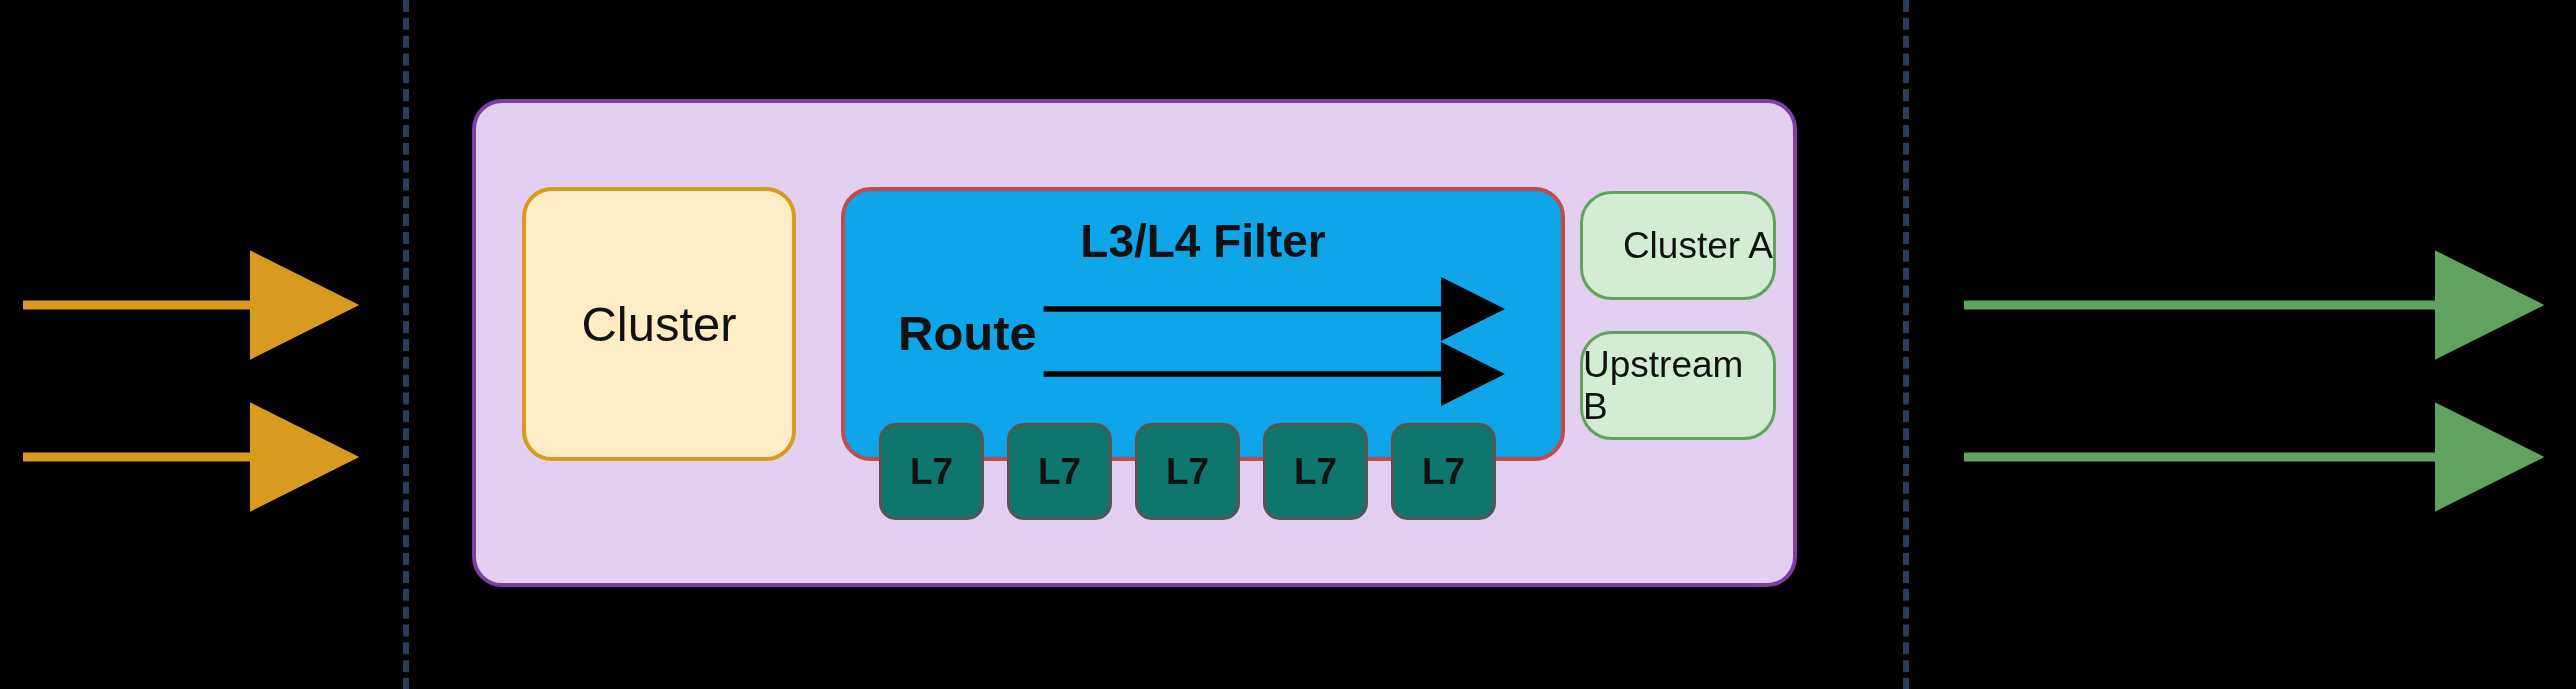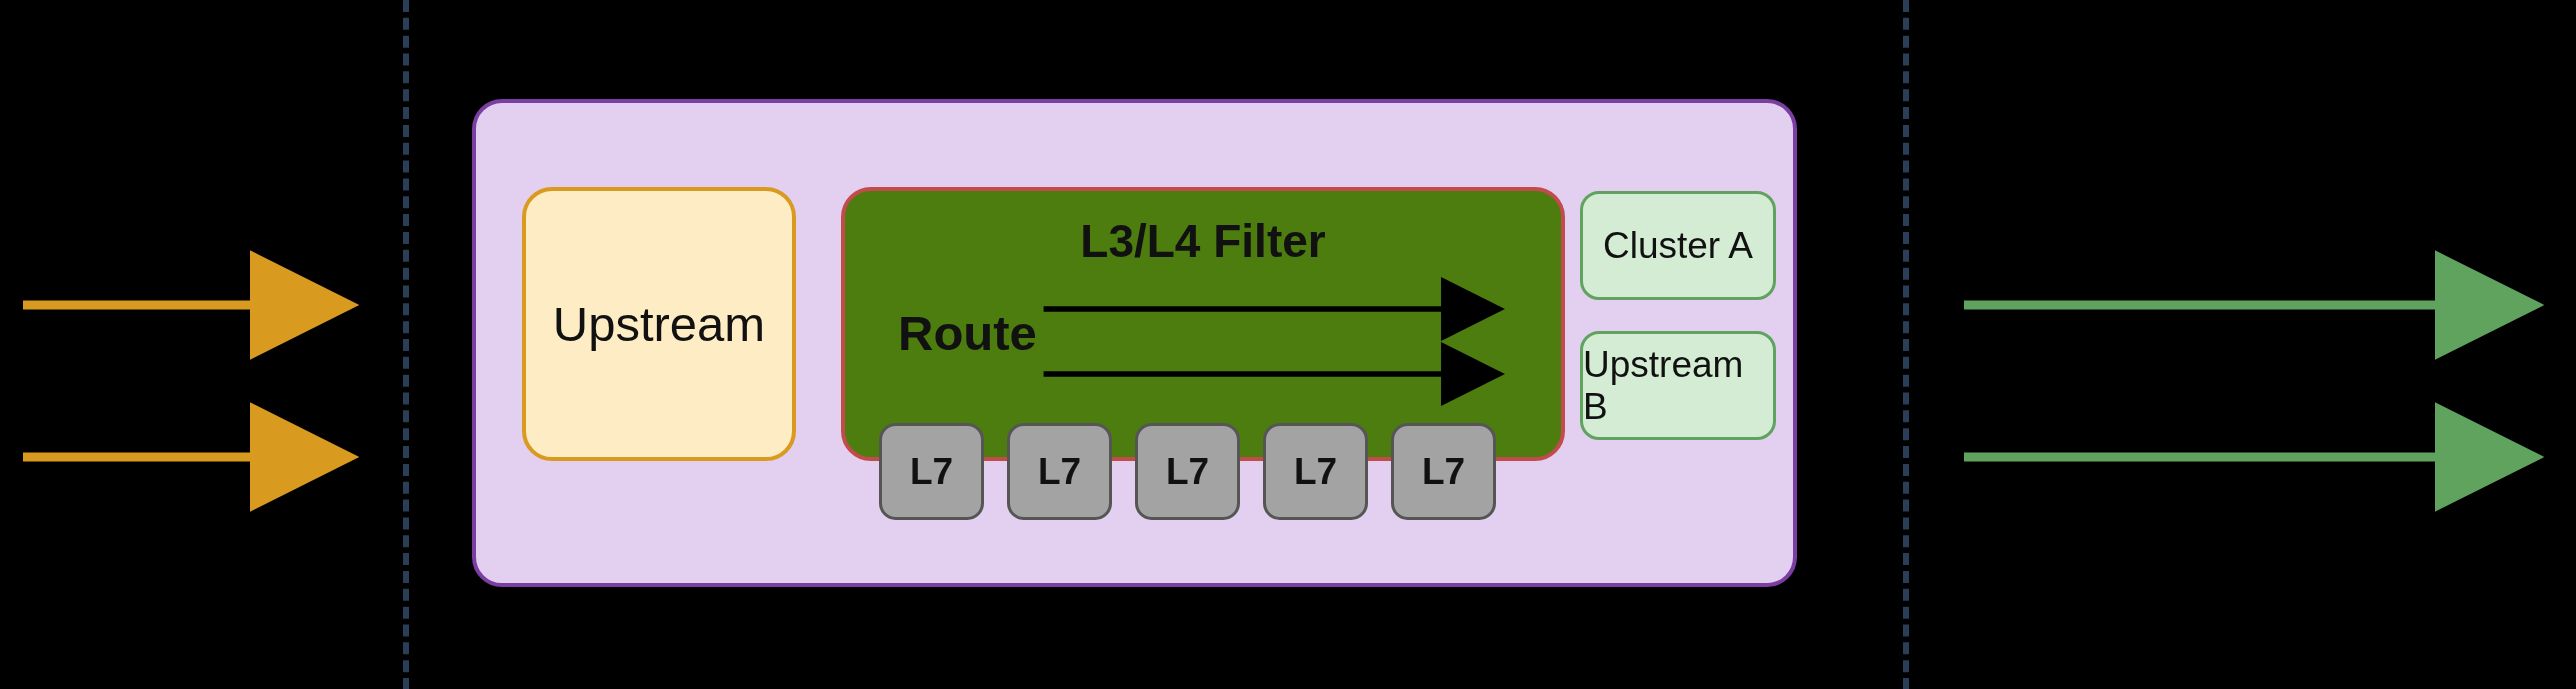--- a/index.html
+++ b/index.html
@@ -6,28 +6,28 @@
   .stage{position:relative;width:2576px;height:690px}
   
   .dash{position:absolute;top:0;width:0;height:690px;border-left:6.9px dashed #2b3e57}
   
   svg.arrow{position:absolute;overflow:visible}
   
   .envoy{position:absolute;left:472px;top:99px;width:1317px;height:480px;background:#e3cfef;border:4.6px solid #7b3fa3;border-radius:30px}
   
   .listener{position:absolute;left:46px;top:84px;width:266px;height:266px;background:#feecc4;border:4.6px solid #d99a20;border-radius:30px;display:flex;align-items:center;justify-content:center;font-size:49px;color:#111}
   
-  .filter{position:absolute;left:365px;top:84px;width:716px;height:266px;background:#4d7c0f;border:4.6px solid #c24b4b;border-radius:30px}
+  .filter{position:absolute;left:365px;top:84px;width:716px;height:266px;background:#0ea5e9;border:4.6px solid #c24b4b;border-radius:30px}
   .filter-title{position:absolute;left:0;right:0;top:23px;text-align:center;font-size:46px;font-weight:700;color:#111}
   .route-label{position:absolute;left:53px;top:114px;font-size:49px;font-weight:700;color:#111}
   
   .l7row{position:absolute;left:403px;top:320px;display:flex;gap:23px}
-  .l7{width:99px;height:91px;background:#a3a3a3;border:3.8px solid #555;border-radius:16.7px;display:flex;align-items:center;justify-content:center;font-size:37px;font-weight:700;color:#111}
+  .l7{width:99px;height:91px;background:#0f766e;border:3.8px solid #555;border-radius:16.7px;display:flex;align-items:center;justify-content:center;font-size:37px;font-weight:700;color:#111}
   
-  .cluster{position:absolute;left:1104px;width:190px;height:103px;background:#d4ecd4;border:3.8px solid #5fa35f;border-radius:19px;display:flex;align-items:center;justify-content:center;font-size:37px;color:#111}
+  .cluster{position:absolute;left:1104px;width:190px;height:103px;background:#d4ecd4;border:3.8px solid #5fa35f;border-radius:32px;display:flex;align-items:center;justify-content:flex-end;font-size:37px;color:#111}
   .clusterA{top:88px}
   .clusterB{top:228px}
   
   .upstream{position:absolute;left:2025px;top:133px;background:#fff;padding:4.6px 15px;font-size:50px;font-weight:700;color:#000;letter-spacing:0.8px}
 </style>
 </head>
 <body>
 
 <div class="stage">
 
@@ -55,21 +55,21 @@
       </defs>
     <line x1="0" y1="30" x2="750" y2="30" stroke="#5fa35f" stroke-width="12" marker-end="url(#ah-out)"></line>
   </svg>
   <svg class="arrow" style="left:1964px;top:434px" width="594" height="46" viewBox="0 0 780 60">
     <line x1="0" y1="30" x2="750" y2="30" stroke="#5fa35f" stroke-width="12" marker-end="url(#ah-out)"></line>
   </svg>
 
   <div class="envoy">
 
     <div class="listener">
-      <span>Upstream</span>
+      <span>Cluster</span>
     </div>
 
     <div class="filter">
       <div class="filter-title">L3/L4 Filter</div>
       <div class="route-label">Route</div>
 
       <svg class="arrow" style="left:198px;top:99px" width="480" height="38" viewBox="0 0 630 50">
         <defs>
             <marker id="ah-blk" markerWidth="14" markerHeight="14" refX="11" refY="6" orient="auto">
               <path d="M0,0 L12,6 L0,12 z" fill="#000"></path>

